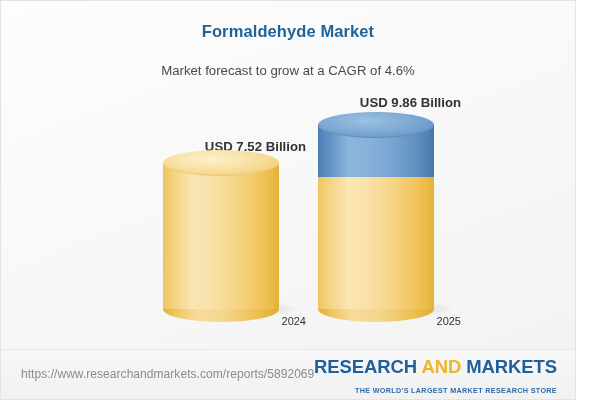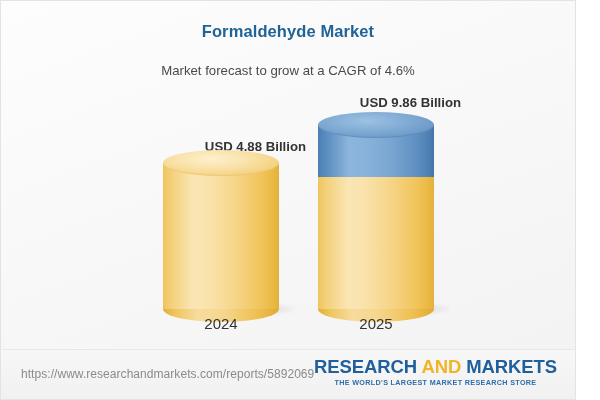--- a/index.html
+++ b/index.html
@@ -70,22 +70,22 @@
     color: #333333;
     line-height: 16px;
   }
   .group.g0 .vlabel { top: 50px; }
   .group.g1 .vlabel { top: 6px; }
 
   .xlabel {
     position: absolute;
     left: 0; right: 0;
     top: 226px;
-    text-align: center;
-    font-size: 15px;
+    text-align: right;
+    font-size: 11px;
     color: #333333;
   }
 
   
   .cyl {
     position: absolute;
     left: 27px;
     width: 116px;
   }
   .group.g0 .cyl { top: 74px;  height: 146px; }
@@ -206,33 +206,33 @@
     left: 20px;
     top: 17px;
     font-size: 12px;
     color: #8a8a8f;
     letter-spacing: .05px;
   }
   .logo {
     position: absolute;
     right: 18px;
     top: 7px;
-    text-align: center;
+    text-align: right;
   }
   .logo-main {
     font-size: 18.5px;
     font-weight: bold;
     color: #1f5f9c;
     letter-spacing: -.1px;
     line-height: 20px;
     white-space: nowrap;
   }
   .logo-main .and { color: #f0b528; }
   .logo-sub {
-    margin-top: 1px;
+    margin-top: 9px;
     font-size: 7.2px;
     font-weight: bold;
     color: #2f6da8;
     letter-spacing: .34px;
     line-height: 9px;
     white-space: nowrap;
   }
 </style>
 </head>
 <body>
@@ -240,21 +240,21 @@
 <div class="card">
 
   <div class="head">
     <div class="title">Formaldehyde Market</div>
     <div class="subtitle">Market forecast to grow at a CAGR of 4.6%</div>
   </div>
 
   <div class="plot">
 
     <div class="group g0">
-      <div class="vlabel">USD 4.88 Billion</div>
+      <div class="vlabel">USD 7.52 Billion</div>
       <div class="shadow"></div>
       <div class="cyl">
         <div class="seg gold" style="top:0; bottom:0;">
           <div class="foot"></div>
           <div class="body"></div>
           <div class="cap"></div>
         </div>
       </div>
       <div class="xlabel">2024</div>
     </div>

